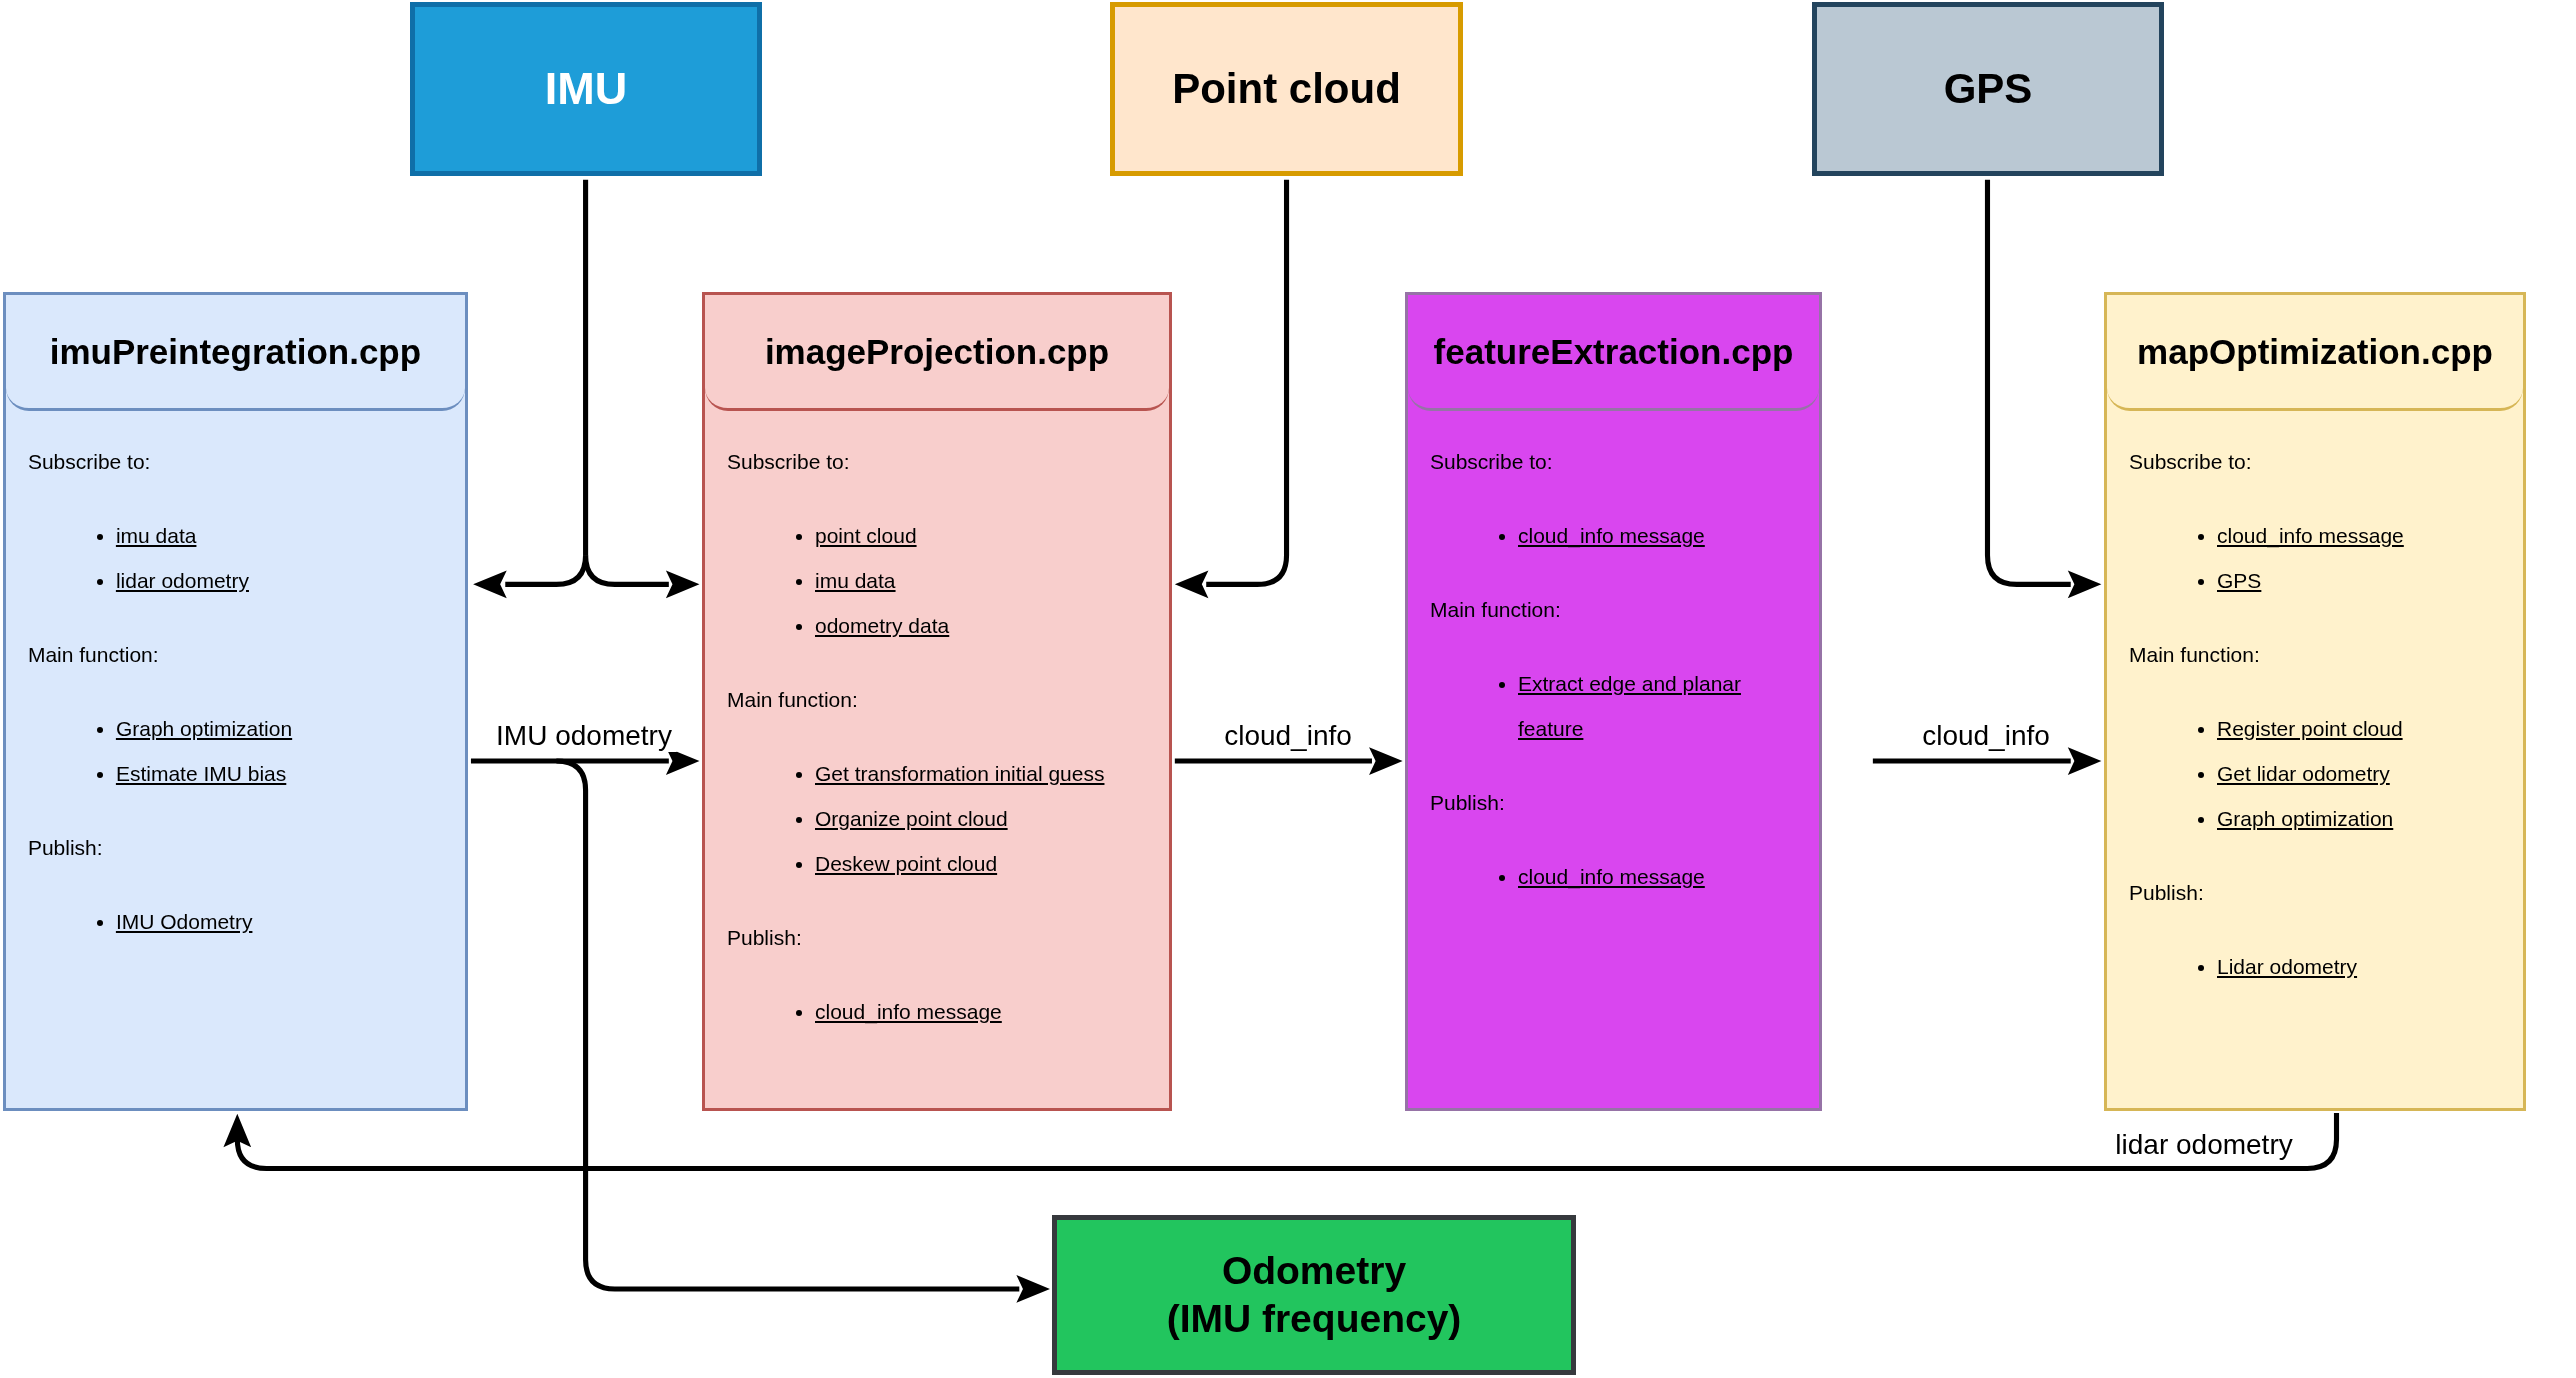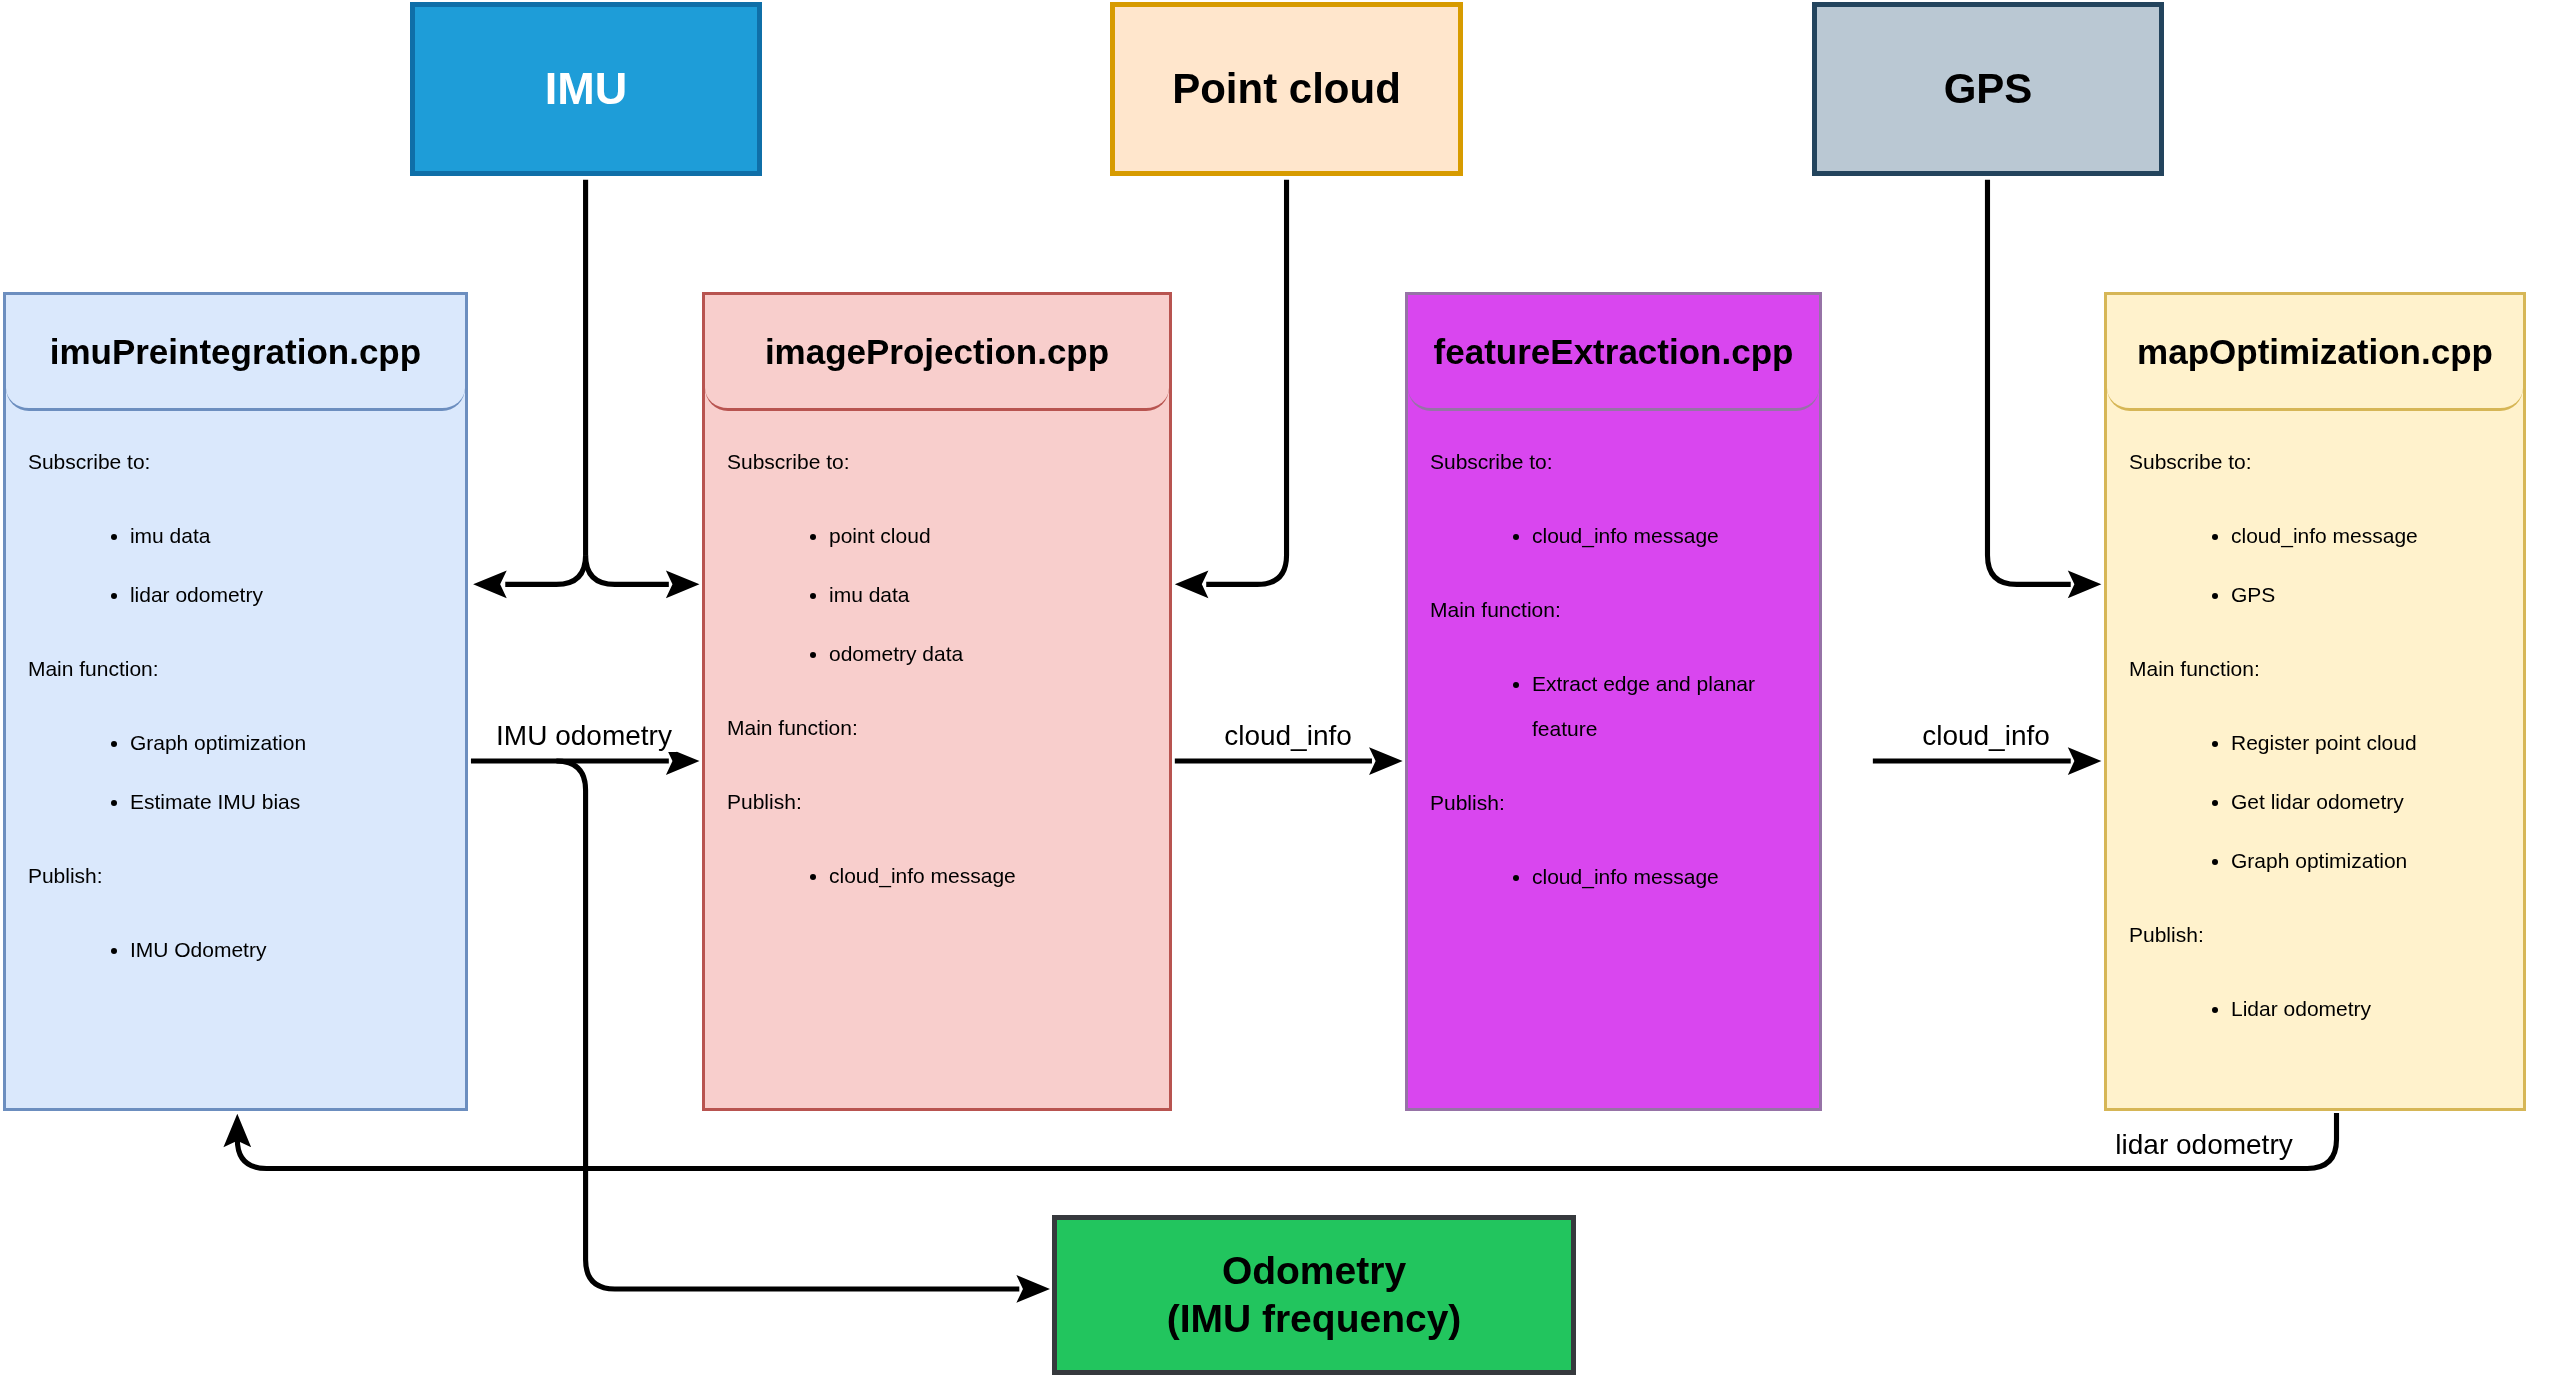--- a/index.html
+++ b/index.html
@@ -24,21 +24,21 @@
   .m4{left:2104px;width:422px;background:#FFF2CC;border:3.7px solid #D6B656;}
   .module-header{height:113px;display:flex;align-items:center;justify-content:center;
                  font-weight:bold;font-size:35px;border-radius:23px;}
   .m1 .module-header{border-bottom:3.7px solid #6C8EBF;}
   .m2 .module-header{border-bottom:3.7px solid #B85450;}
   .m3 .module-header{border-bottom:3.7px solid #9673A6;}
   .m4 .module-header{border-bottom:3.7px solid #D6B656;}
   .module-body{padding:28px 14.6px 0 22px;font-size:21px;line-height:45px;}
   .sec-label{margin:0 0 29px 0;}
   .module-body ul{margin:0 0 29px 0;padding:0 0 0 88px;list-style-type:disc;}
-  .module-body li{margin:14px;}
+  .module-body li{margin:0;text-decoration:underline;}
 
   
   .out-box{position:absolute;left:1052px;top:1215px;width:524px;height:160px;box-sizing:border-box;
            background:#22c55e;border:5.8px solid #36393D;display:flex;flex-direction:column;
            align-items:center;justify-content:center;font-weight:bold;font-size:39px;
            line-height:48px;color:#000000;text-align:center;}
 
   
   .edge-label{position:absolute;transform:translate(-50%,-50%);font-size:28px;color:#000000;
               white-space:nowrap;background:#ffffff;padding:0 4.4px;}
@@ -107,20 +107,25 @@
   <div class="module m2">
     <div class="module-header">imageProjection.cpp</div>
     <div class="module-body">
       <p class="sec-label">Subscribe to:</p>
       <ul>
         <li>point cloud</li>
         <li>imu data</li>
         <li>odometry data</li>
       </ul>
       <p class="sec-label">Main function:</p>
+      <ul>
+        <li>Get transformation initial guess</li>
+        <li>Organize point cloud</li>
+        <li>Deskew point cloud</li>
+      </ul>
       <p class="sec-label">Publish:</p>
       <ul>
         <li>cloud_info message</li>
       </ul>
     </div>
   </div>
 
   <div class="module m3">
     <div class="module-header">featureExtraction.cpp</div>
     <div class="module-body">

